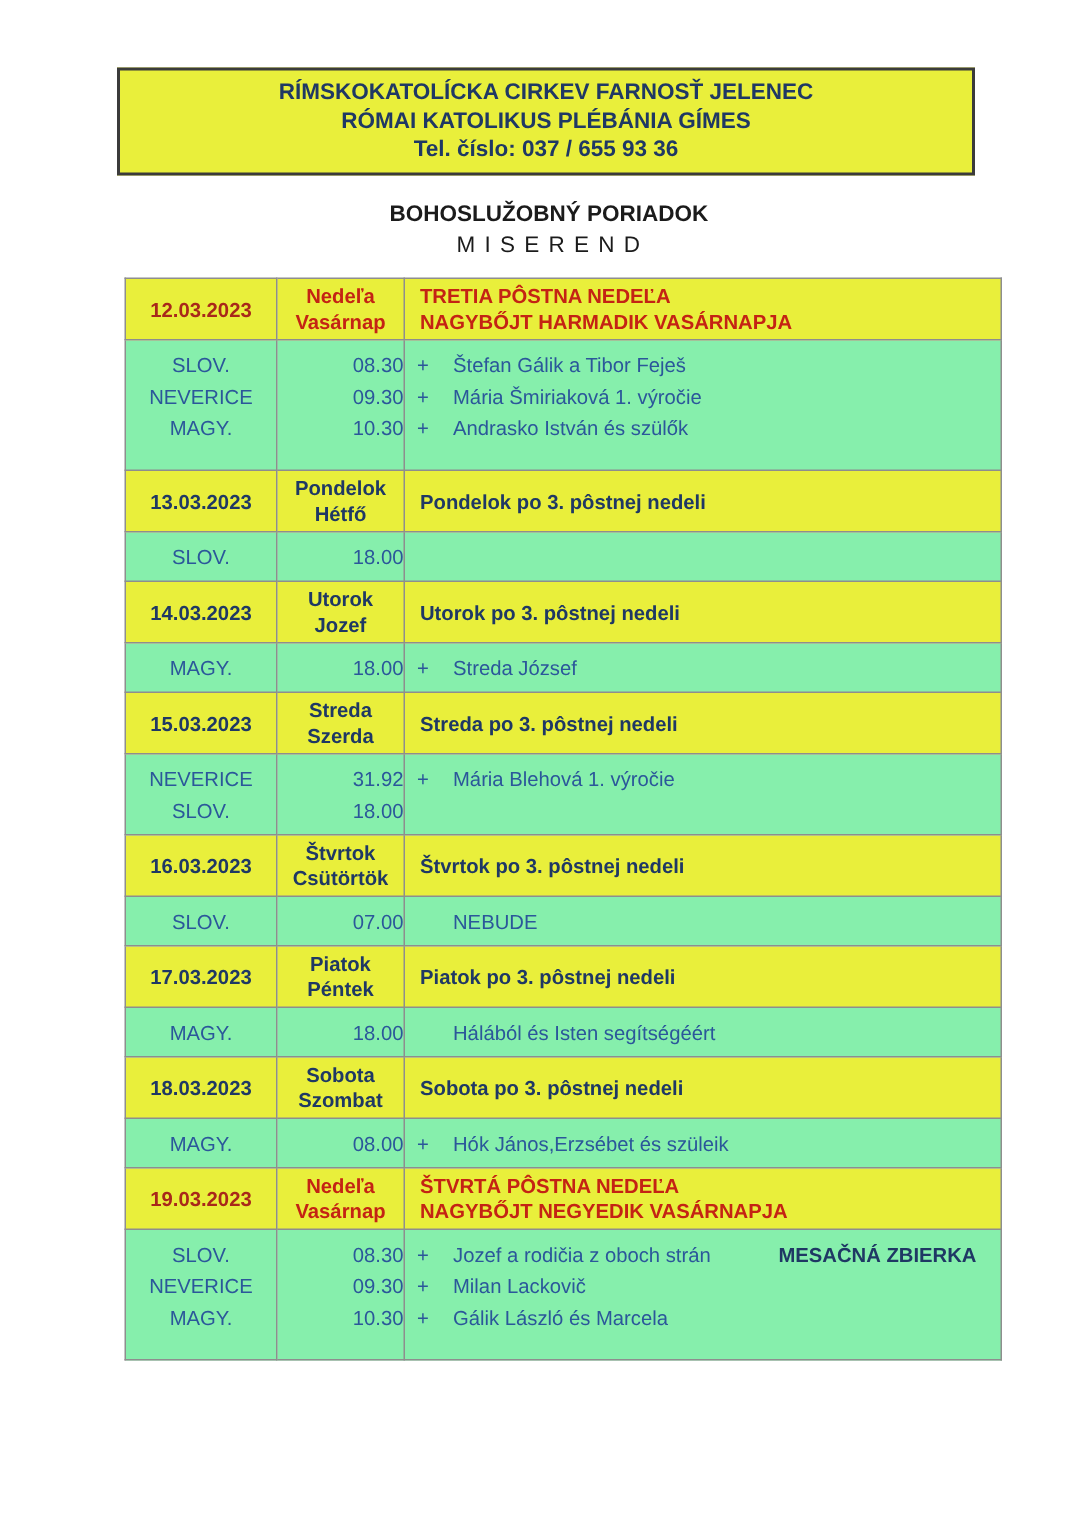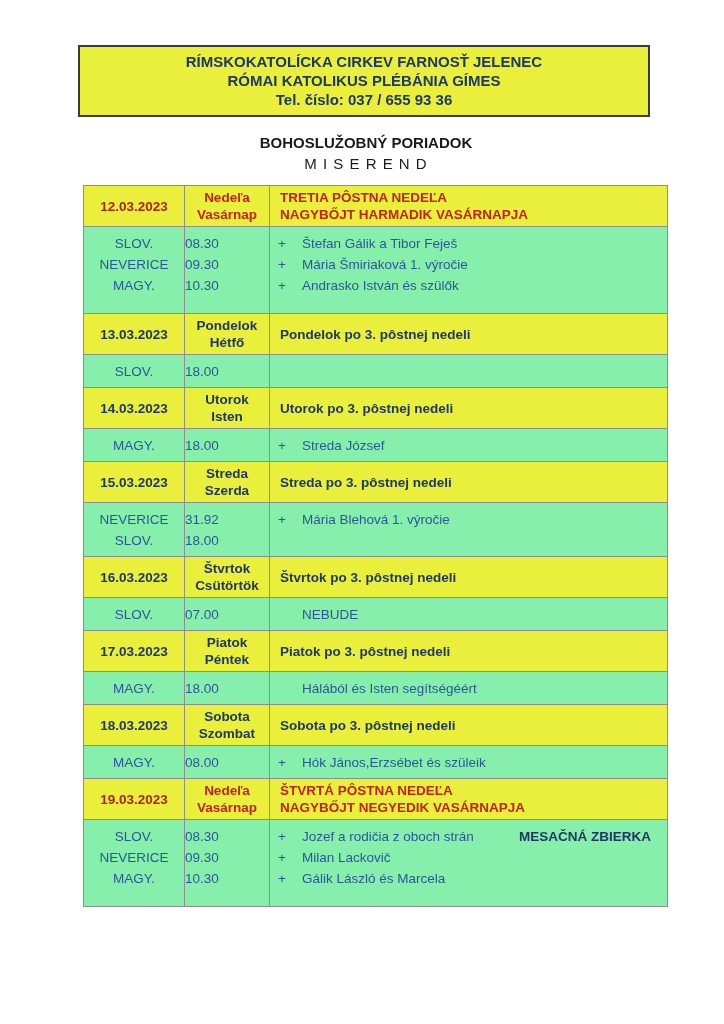--- a/index.html
+++ b/index.html
@@ -29,21 +29,21 @@
   .head-row .day   { text-align:center; vertical-align:middle; }
   .head-row .title { text-align:left; vertical-align:middle; padding-left:10px; padding-right:6px; }
   .head-row.sunday .date { color:var(--red-date); }
   .head-row.sunday .day, .head-row.sunday .title { color:var(--red-title); }
   .head-row.weekday .date, .head-row.weekday .day, .head-row.weekday .title { color:var(--navy); }
 
   .entry-row td { background:#86efac; vertical-align:top; padding:6px 0 5px; font-size:13.5px; color:var(--blue); }
   .entry-row.pad td { padding-bottom:17px; }
   .entry-row .line { height:21px; line-height:21px; }
   .entry-row .place { text-align:center; }
-  .entry-row .time  { text-align:left; }
+  .entry-row .time  { text-align:right; }
   .entry-row .desc .line { display:flex; padding-left:8px; padding-right:4px; }
   .entry-row .plus { flex:0 0 24px; width:24px; }
   .entry-row .note { margin-left:auto; margin-right:12px; font-weight:bold; color:var(--navy); white-space:nowrap; }
 </style>
 </head>
 <body>
 
 <div class="page">
 
   <div class="header-box">
@@ -122,21 +122,21 @@
             <div class="line">
               <span class="plus"></span>
               <span class="txt"></span>
             </div>
           </td>
         </tr>
         <tr class="head-row weekday">
           <td class="date">14.03.2023</td>
           <td class="day">
             <div>Utorok</div>
-            <div>Isten</div>
+            <div>Jozef</div>
           </td>
           <td class="title">
             <div>Utorok po 3. pôstnej nedeli</div>
           </td>
         </tr>
         <tr class="entry-row">
           <td class="place">
             <div class="line">MAGY.</div>
           </td>
           <td class="time">

